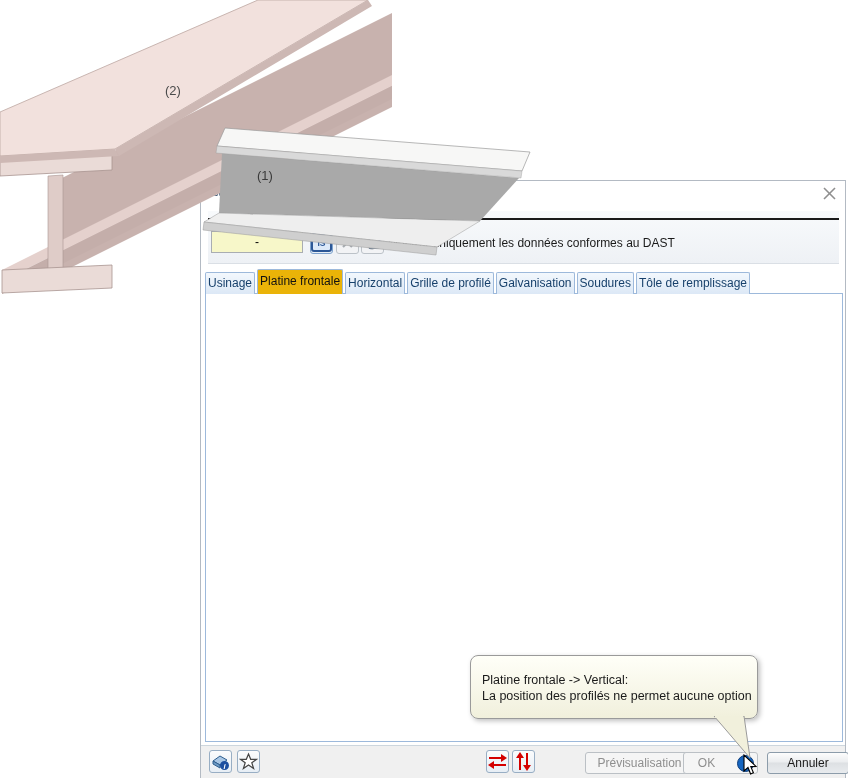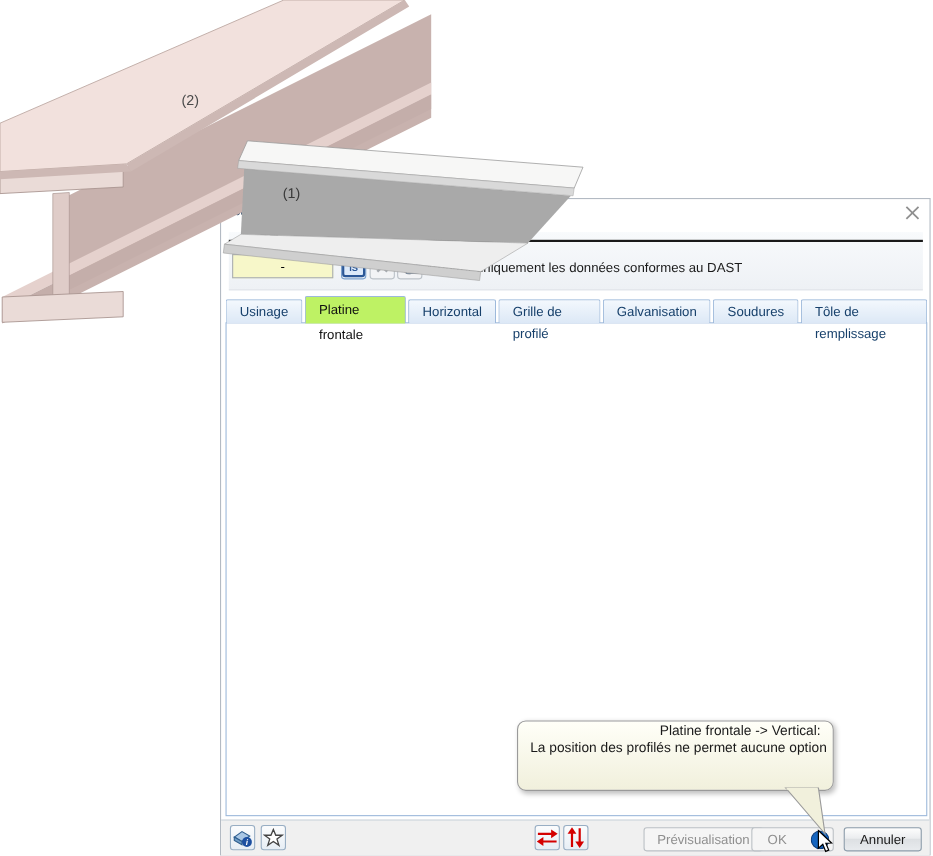--- a/index.html
+++ b/index.html
@@ -30,24 +30,24 @@
   .combo{padding-right:16px;}
   .combo.dis{background:#EBEDEF; border-color:#AEB3B8; color:#8f8f8f;}
   .combo.dis .arr{border-top-color:#9aa0a6;}
 
   .cb{position:absolute; width:13px; height:13px; box-sizing:border-box; background:#fff; border:1px solid #6F8094;}
   .cb.discheck{background:#F3F3F3; border-color:#b2b2b2;}
   .cb.disfill{background:#D5D8DB; border-color:#AFB2B5;}
   .cb svg{position:absolute; left:0; top:0;}
 
   .tabstrip{position:absolute; left:4px; top:88px; height:25px; display:flex; align-items:flex-start; z-index:3;}
-  .tab{box-sizing:border-box; padding:0 12px; height:22px; line-height:20px; margin-top:3px; margin-right:2px;
+  .tab{box-sizing:border-box; padding:0 2px; height:22px; line-height:20px; margin-top:3px; margin-right:2px;
        font-size:12px; color:#17406B; background:linear-gradient(#F3F8FD,#DCE8F6);
        border:1px solid #9DB9DB; border-bottom:none; border-radius:2px 2px 0 0; cursor:pointer;}
-  .tab.active{background:#bef264; color:#111; height:25px; line-height:23px; margin-top:0;}
+  .tab.active{background:#eab308; color:#111; height:25px; line-height:23px; margin-top:0;}
 
   .panel{position:absolute; left:4px; top:112px; width:638px; height:449px; background:#fff;
          border:1px solid #9DB9DB; box-sizing:border-box; z-index:2;}
 
   .smallbtn{position:absolute; width:23px; height:23px; box-sizing:border-box; border:1px solid #98AEC4;
             border-radius:3px; background:linear-gradient(#FBFCFD,#E7EEF5); display:flex; align-items:center;
             justify-content:center; cursor:pointer;}
   .smallbtn.dis{border-color:#BCC2C8; background:#F2F3F5; cursor:default;}
   .isbadge{width:17px; height:15px; border:2px solid #2B5797; border-radius:3px; background:#DCE9F9;
            font-size:8.5px; font-weight:bold; color:#2B5797; display:flex; align-items:center; justify-content:center;}
@@ -55,21 +55,21 @@
   .footer{position:absolute; left:0; top:564px; width:100%; height:34px; background:#F0F0F0;
           border-top:1px solid #CDD6DD;}
   .btn{position:absolute; box-sizing:border-box; height:22px; font-size:12px; color:#1a1a1a;
        display:flex; align-items:center; justify-content:center; border:1px solid #8C9CAA; border-radius:3px;
        background:linear-gradient(#FDFDFD,#EBEDEF 45%,#DDE0E3 50%,#E8EBEE); cursor:pointer;}
   .btn.dis{background:#F5F5F5; border-color:#BBC0C5; color:#8f8f8f; cursor:default;}
 
   
   .tooltip{position:absolute; left:470px; top:655px; width:288px; height:64px; z-index:70;
            background:linear-gradient(#FFFFF8,#F1F0DC); border:1px solid #9a9a9a; border-radius:8px;
-           box-shadow:2px 2px 5px rgba(0,0,0,.25); padding:0 11px; box-sizing:border-box;text-align:right;}
+           box-shadow:2px 2px 5px rgba(0,0,0,.25); padding:16px 11px; box-sizing:border-box;}
   .tooltip div{font-size:12.5px; line-height:16px; color:#1a1a1a; white-space:nowrap;}
   .tail{position:absolute; left:700px; top:716px; z-index:71; pointer-events:none;}
 
   .beams{position:absolute; left:0; top:0; z-index:50; pointer-events:none;}
   .fragment{position:absolute; left:213px; top:186px; z-index:20; font-size:11px; color:#2a4563;}
   .cursor{position:absolute; left:742px; top:754px; z-index:90; pointer-events:none;}
   .infoicon{position:absolute; right:3px; top:2px;}
 </style>
 </head>
 <body>
@@ -322,21 +322,21 @@
       <div class="btn dis" style="left:384px; top:6px; width:109px;">Prévisualisation</div>
       <div class="btn dis" style="left:482px; top:6px; width:75px;">
         <span style="margin-right:28px;">OK</span>
         <span class="infoicon">
           <svg width="17" height="17">
             <circle cx="8.5" cy="8.5" r="8" fill="#1565C0" stroke="#0D3C7A"></circle>
             <text x="8.5" y="13" font-size="11" font-weight="bold" font-style="italic" fill="#fff" text-anchor="middle" font-family="Liberation Serif, serif">i</text>
           </svg>
         </span>
       </div>
-      <div class="btn" style="left:566px; top:6px; width:71px;">Annuler</div>
+      <div class="btn" style="left:566px; top:6px; width:82px;">Annuler</div>
     </div>
   </div>
 
   <div class="fragment">cti</div>
 
   <svg class="beams" width="848" height="330">
 
     <g>
       <polygon points="62,178 392,13 392,107 62,272" fill="#C8B2AE"></polygon>
       <polygon points="2,270 392,75 392,86 2,281" fill="#E5D1CD"></polygon>

